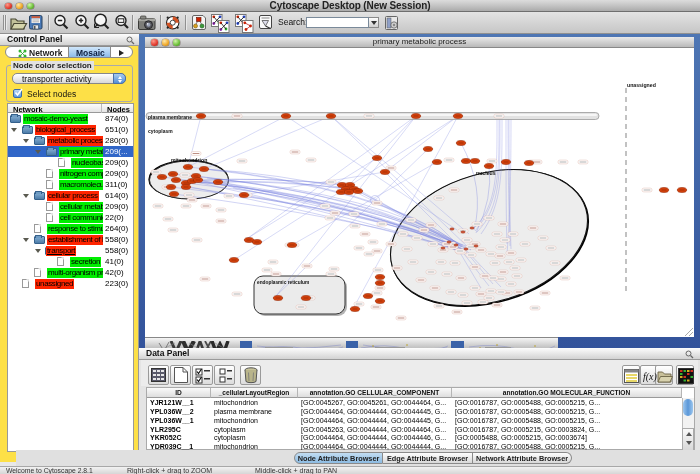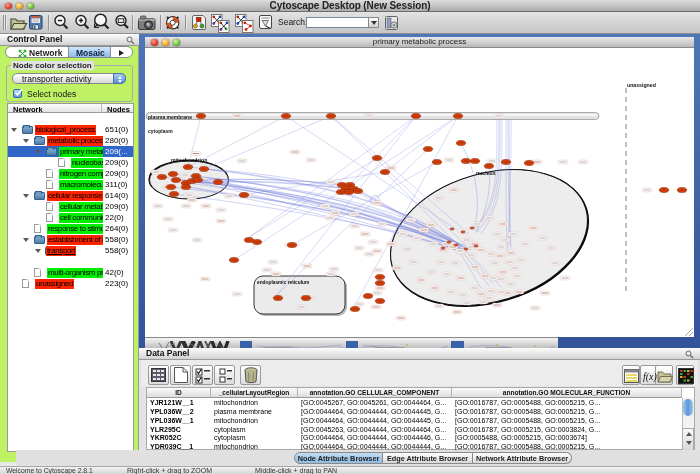--- a/index.html
+++ b/index.html
@@ -8,21 +8,21 @@
 .abs { position:absolute; }
 
 #titlebar { left:0; top:0; width:700px; height:12px;
   background:linear-gradient(#dcdcdc,#c2c2c2 55%,#aaaaaa); border-bottom:1px solid #6e6e6e; }
 #titlebar .title { width:100%; text-align:center; font-size:10px; font-weight:bold; letter-spacing:-0.1px; color:#222; line-height:11px; }
 .light { border-radius:50%; box-shadow:0 0 0 0.6px rgba(60,40,30,0.45); }
 #toolbar { left:0; top:12px; width:700px; height:22px;
   background:linear-gradient(#e3e3e3,#c6c6c6); border-bottom:1px solid #909090; }
 .tsep { position:absolute; top:3px; width:1px; height:15px; background:#909090; box-shadow:1px 0 0 #e8e8e8; }
 
-#cpanel { left:0; top:34px; width:139px; height:428px; background:#bef264; border-right:1px solid #9a9a9a; }
+#cpanel { left:0; top:34px; width:139px; height:428px; background:#fde047; border-right:1px solid #9a9a9a; }
 .ptitle { background:linear-gradient(#fdfdfd,#d2d2d2); border-bottom:1px solid #9a9a9a; font-size:8.5px; font-weight:bold; color:#111; }
 
 .trow { position:absolute; left:8px; width:125px; height:11px; font-size:8px; line-height:11px; white-space:nowrap; }
 .tlab { position:absolute; top:0.5px; height:10px; line-height:10px; padding:0 1px; color:#000; letter-spacing:-0.38px; white-space:nowrap; }
 .g { background:#00ee00; }
 .r { background:#ff2400; }
 .tnum { position:absolute; left:97px; top:0; }
 .arr { position:absolute; top:3.5px; width:0; height:0; border-left:3px solid transparent; border-right:3px solid transparent; border-top:4px solid #5a5a50; }
 .fold { position:absolute; top:1.5px; width:11px; height:8px; background:linear-gradient(#85aed2,#4c7ba8); border:1px solid #35618c; border-radius:1px; }
 .fold:before { content:""; position:absolute; left:0; top:-2px; width:5px; height:2px; background:#6f9cc4; border:1px solid #35618c; border-bottom:none; border-radius:1px 1px 0 0; }
@@ -218,20 +218,25 @@
     </svg>
   <div class="abs" style="left:27px;top:55px;font-size:8.5px;color:#111;">Select nodes</div>
 
   <div class="abs" style="left:7px;top:69px;width:127px;height:349px;background:#fff;border:1px solid #999;"></div>
   <div class="abs" style="left:7px;top:69px;width:127px;height:10px;background:linear-gradient(#fcfcfc,#e4e4e4);border:1px solid #999;font-size:7.5px;font-weight:bold;">
     <span class="abs" style="left:5px;top:0.5px;">Network</span>
     <span class="abs" style="left:99px;top:0.5px;">Nodes</span>
     <span class="abs" style="left:93px;top:0;width:1px;height:9px;background:#bbb;"></span>
   </div>
   <div id="tree" class="abs" style="left:0;top:45px;width:139px;height:373px;">
+      <div class="trow" style="top:34px;">
+        <span class="fold" style="left:2px;"></span>
+        <span class="tlab g" style="left:15px;max-width:80px;overflow:hidden;">mosaic-demo-yeast</span>
+        <span class="tnum" style="">874(0)</span>
+      </div>
       <div class="trow" style="top:45px;text-align:center;">
         <span class="arr" style="left:3px;"></span>
         <span class="fold" style="left:14px;"></span>
         <span class="tlab r" style="left:27px;max-width:68px;overflow:hidden;">biological_process</span>
         <span class="tnum" style="">651(0)</span>
       </div>
       <div class="trow" style="top:56px;">
         <span class="arr" style="left:15px;"></span>
         <span class="fold" style="left:26px;"></span>
         <span class="tlab r" style="left:39px;max-width:56px;overflow:hidden;">metabolic process</span>
@@ -254,21 +259,21 @@
         <span class="tnum" style="">209(0)</span>
       </div>
       <div class="trow" style="top:100px;">
         <span class="file" style="left:38px;"></span>
         <span class="tlab g" style="left:51px;max-width:44px;overflow:hidden;">macromolecule</span>
         <span class="tnum" style="">311(0)</span>
       </div>
       <div class="trow" style="top:111px;">
         <span class="arr" style="left:15px;"></span>
         <span class="fold" style="left:26px;"></span>
-        <span class="tlab r" style="left:39px;max-width:56px;overflow:hidden;">cellular response</span>
+        <span class="tlab r" style="left:39px;max-width:56px;overflow:hidden;">cellular process</span>
         <span class="tnum" style="">614(0)</span>
       </div>
       <div class="trow" style="top:122px;">
         <span class="file" style="left:38px;"></span>
         <span class="tlab g" style="left:51px;max-width:44px;overflow:hidden;">cellular metabo</span>
         <span class="tnum" style="">209(0)</span>
       </div>
       <div class="trow" style="top:133px;">
         <span class="file" style="left:38px;"></span>
         <span class="tlab g" style="left:51px;max-width:44px;overflow:hidden;">cell communicat</span>
@@ -283,20 +288,25 @@
         <span class="arr" style="left:15px;"></span>
         <span class="fold" style="left:26px;"></span>
         <span class="tlab r" style="left:39px;max-width:56px;overflow:hidden;">establishment of lo</span>
         <span class="tnum" style="">558(0)</span>
       </div>
       <div class="trow" style="top:166px;">
         <span class="arr" style="left:27px;"></span>
         <span class="fold" style="left:37px;"></span>
         <span class="tlab r" style="left:38px;max-width:45px;overflow:hidden;text-decoration:underline;">transport</span>
         <span class="tnum" style="">558(0)</span>
+      </div>
+      <div class="trow" style="top:177px;">
+        <span class="file" style="left:49px;"></span>
+        <span class="tlab g" style="left:62px;max-width:33px;overflow:hidden;">secretion</span>
+        <span class="tnum" style="">41(0)</span>
       </div>
       <div class="trow" style="top:188px;">
         <span class="file" style="left:26px;"></span>
         <span class="tlab g" style="left:39px;max-width:56px;overflow:hidden;">multi-organism pro</span>
         <span class="tnum" style="">42(0)</span>
       </div>
       <div class="trow" style="top:199px;">
         <span class="file" style="left:14px;"></span>
         <span class="tlab r" style="left:27px;max-width:68px;overflow:hidden;">unassigned</span>
         <span class="tnum" style="">223(0)</span>

